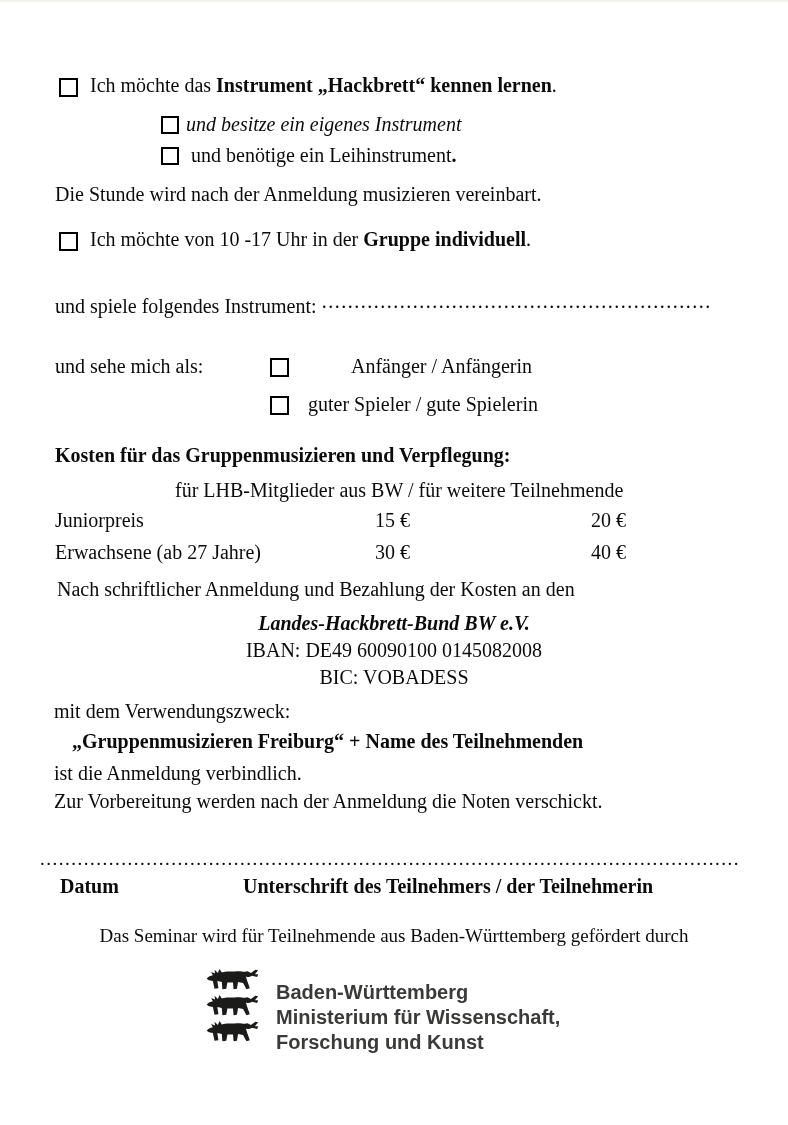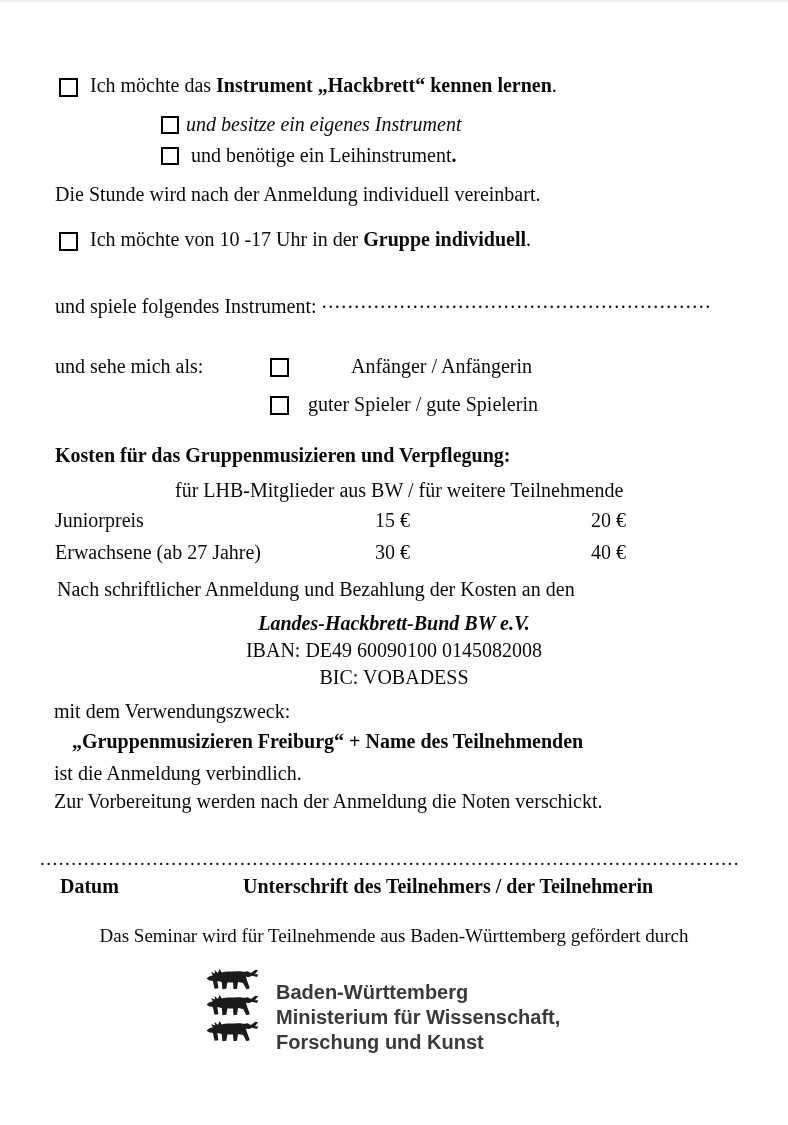--- a/index.html
+++ b/index.html
@@ -40,21 +40,21 @@
 
   <span class="cb-main" style="left:161px;top:114px;width:14px;height:14px;"></span>
   <div class="abs" style="left:186px;top:111px;font-style:italic;">
     <span>und besitze ein eigenes Instrument</span><span class="b"></span>
   </div>
   <span class="cb-main" style="left:161px;top:145px;width:14px;height:14px;"></span>
   <div class="abs" style="left:191px;top:142px;">
     <span>und benötige ein Leihinstrument</span><span class="b">.</span>
   </div>
 
-  <div class="abs" style="left:55px;top:181px;">Die Stunde wird nach der Anmeldung individuell vereinbart.</div>
+  <div class="abs" style="left:55px;top:181px;">Die Stunde wird nach der Anmeldung musizieren vereinbart.</div>
 
   <span class="cb-main" style="left:59px;top:230px;"></span>
   <div class="abs" style="left:90px;top:226px;">
     <span>Ich möchte von 10 -17 Uhr in der </span><span class="b">Gruppe individuell</span><span>.</span>
   </div>
 
   <div class="abs" style="left:55px;top:288px;width:682px;">
     <span>und spiele folgendes Instrument:</span>
     <span class="dots" style="width:390px;">................................................................................................</span>
   </div>

